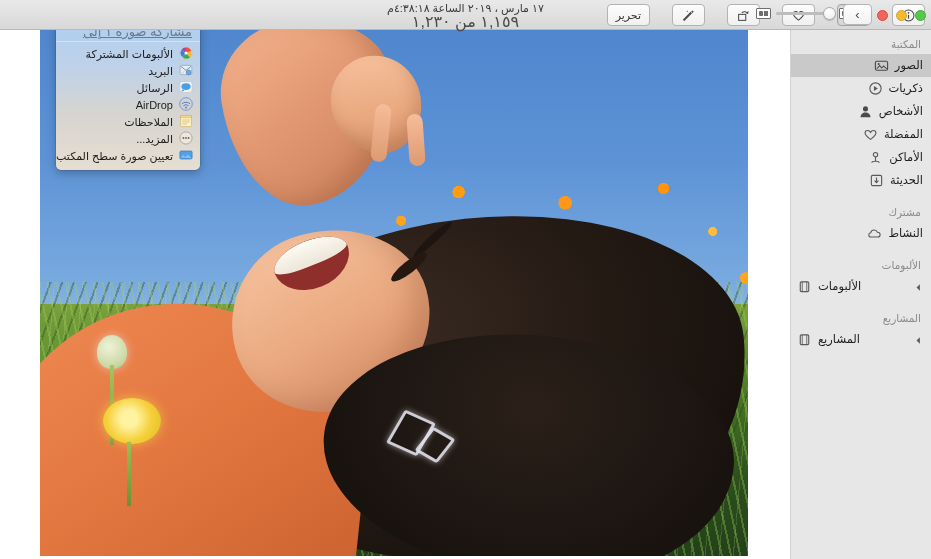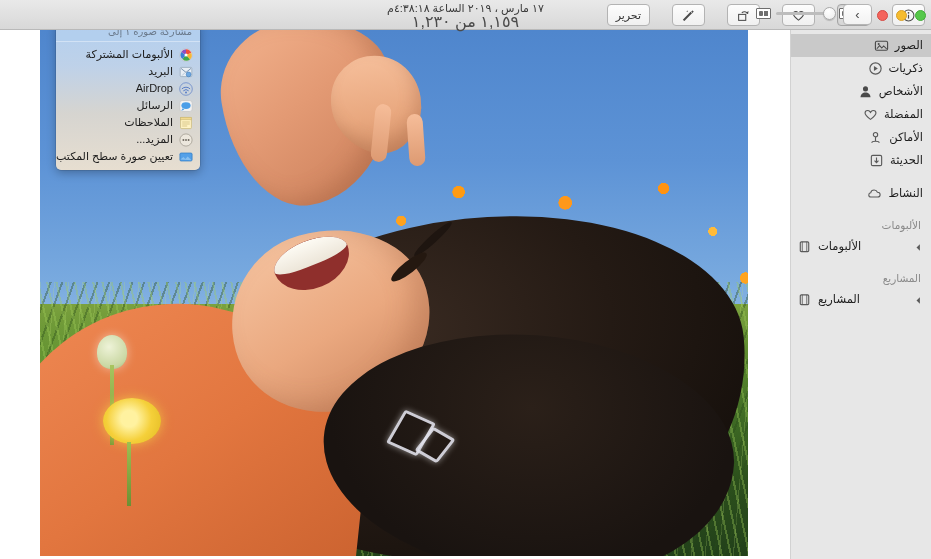--- a/index.html
+++ b/index.html
@@ -263,28 +263,29 @@
        rgba(222,217,208,.94) 62%,
        rgba(238,226,208,.95) 100%);
     box-shadow: 0 3px 10px rgba(0,0,0,.28), 0 0 0 .5px rgba(0,0,0,.18);
     font-size: 11px;
   }
   .popover-header {
     height: 20px;
     padding: 0 8px 0 0;
     display:flex; align-items:center; justify-content:flex-start;
     color: #6b7a8c;
-    font-size: 10px;
+    font-size: 13px;
     background: rgba(176,205,238,.55);
     border-bottom: .5px solid rgba(255,255,255,.4);
+    text-decoration: underline;
   }
   .pop-list { padding: 4px 0 5px 0; }
   .pop-item {
     height: 17px;
-    display: flex; align-items: center; justify-content: flex-start;
+    display: flex; align-items: flex-start; justify-content: flex-start;
     padding: 0 7px 0 6px;
     gap: 6px;
     color: #1c1c1c;
     font-size: 11px;
     white-space: nowrap;
   }
   .pop-ico { width: 14px; height: 14px; flex: 0 0 14px; display:block; }
   .pop-label { line-height: 17px; }
 
   
@@ -348,20 +349,21 @@
       <div class="eye"></div>
       <div class="earring"></div>
       <div class="earring e2"></div>
       <div class="bud"></div>
       <div class="yellow-flower-fg"></div>
     </div>
   </div>
 
   <div class="sidebar">
 
+    <div class="sb-section">المكتبة</div>
 
     <div class="sb-item selected">
       <span class="sb-label">الصور</span>
       <span class="sb-ico">
         <svg viewBox="0 0 16 16" width="15" height="15">
             <rect x="1.5" y="3.5" width="13" height="9.5" rx="1.5" fill="none" stroke="#4a4a4a" stroke-width="1.2"></rect>
             <path d="M3 11.5l3-3.4 2.3 2.6 2-2.2 3.2 3" fill="none" stroke="#4a4a4a" stroke-width="1.1"></path>
             <circle cx="5" cy="6.3" r="1.1" fill="#4a4a4a"></circle>
           </svg>
       </span>
@@ -413,20 +415,21 @@
         <svg viewBox="0 0 16 16" width="15" height="15">
             <rect x="2.5" y="2.5" width="11" height="11" rx="1.5" fill="none" stroke="#5a5a5a" stroke-width="1.2"></rect>
             <path d="M8 4.8v5.4M5.9 8.2L8 10.3l2.1-2.1" fill="none" stroke="#5a5a5a" stroke-width="1.2"></path>
           </svg>
       </span>
     </div>
 
 
     <div class="sb-gap"></div>
 
+    <div class="sb-section">مشترك</div>
     <div class="sb-item">
       <span class="sb-label">النشاط</span>
       <span class="sb-ico">
         <svg viewBox="0 0 16 16" width="15" height="15">
             <path d="M4.4 11.8c-1.4 0-2.5-1-2.5-2.3 0-1.2.9-2.2 2.1-2.3.3-1.7 1.8-3 3.6-3 1.6 0 3 1 3.5 2.5h.2c1.5 0 2.7 1.1 2.7 2.6s-1.2 2.5-2.7 2.5z" fill="none" stroke="#5a5a5a" stroke-width="1.15"></path>
           </svg>
       </span>
     </div>
 
     <div class="sb-gap"></div>
@@ -571,38 +574,38 @@
             <path d="M3 10.6l3-3M11 10.6l-3-3" stroke="#9fb3c4" stroke-width=".7" fill="none"></path>
             <circle cx="9.6" cy="9.4" r="2.4" fill="#6ea8e0" stroke="#3d7bbd" stroke-width=".6"></circle>
           </svg>
         </span>
         <span class="pop-label">البريد</span>
       </div>
 
       <div class="pop-item">
         <span class="pop-ico">
           <svg viewBox="0 0 14 14" width="14" height="14">
+            <rect x="0.8" y="1.5" width="12.4" height="11" rx="2.6" fill="#f2f2f2" stroke="#c0c0c0" stroke-width=".6"></rect>
+            <ellipse cx="7" cy="6.6" rx="4.6" ry="3.4" fill="#4a9ee8"></ellipse>
+            <path d="M3.6 9.2c-.4 1.2-1 1.9-1.6 2.3 1.3.1 2.5-.3 3.3-.9z" fill="#4a9ee8"></path>
+          </svg>
+        </span>
+        <span class="pop-label">الرسائل</span>
+      </div>
+
+      <div class="pop-item">
+        <span class="pop-ico">
+          <svg viewBox="0 0 14 14" width="14" height="14">
             <circle cx="7" cy="7" r="6.3" fill="none" stroke="#5b7fc7" stroke-width=".7"></circle>
             <path d="M4.3 8.9a3.8 3.8 0 0 1 5.4 0" fill="none" stroke="#5b7fc7" stroke-width="1"></path>
             <path d="M2.9 6.9a5.8 5.8 0 0 1 8.2 0" fill="none" stroke="#5b7fc7" stroke-width="1"></path>
             <circle cx="7" cy="10.5" r="1" fill="#5b7fc7"></circle>
           </svg>
         </span>
         <span class="pop-label">AirDrop</span>
-      </div>
-
-      <div class="pop-item">
-        <span class="pop-ico">
-          <svg viewBox="0 0 14 14" width="14" height="14">
-            <rect x="0.8" y="1.5" width="12.4" height="11" rx="2.6" fill="#f2f2f2" stroke="#c0c0c0" stroke-width=".6"></rect>
-            <ellipse cx="7" cy="6.6" rx="4.6" ry="3.4" fill="#4a9ee8"></ellipse>
-            <path d="M3.6 9.2c-.4 1.2-1 1.9-1.6 2.3 1.3.1 2.5-.3 3.3-.9z" fill="#4a9ee8"></path>
-          </svg>
-        </span>
-        <span class="pop-label">الرسائل</span>
       </div>
 
       <div class="pop-item">
         <span class="pop-ico">
           <svg viewBox="0 0 14 14" width="14" height="14">
             <rect x="1.6" y="1.4" width="10.8" height="11.2" rx="1" fill="#fff3c4" stroke="#c9b673" stroke-width=".7"></rect>
             <rect x="1.6" y="1.4" width="10.8" height="2.4" fill="#f2d98e" stroke="#c9b673" stroke-width=".6"></rect>
             <path d="M3.2 6h7.6M3.2 8h7.6M3.2 10h5" stroke="#c9b673" stroke-width=".7"></path>
           </svg>
         </span>

